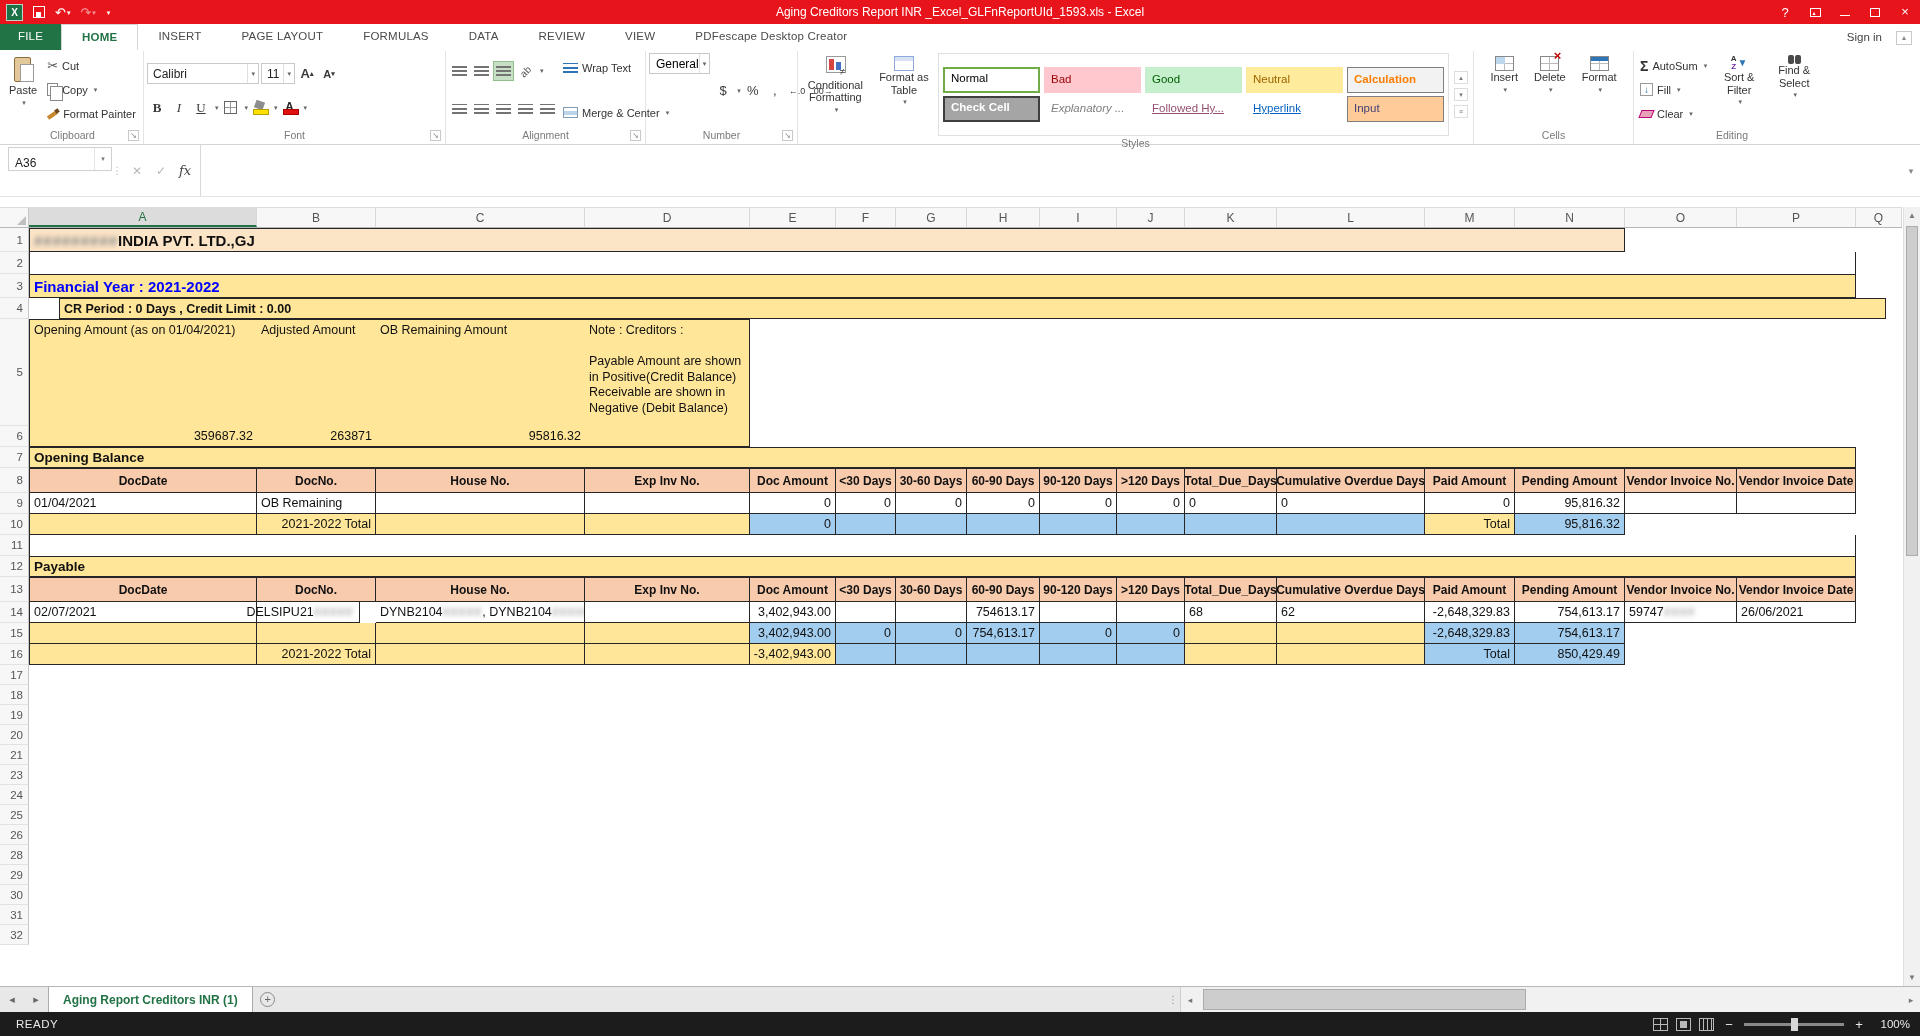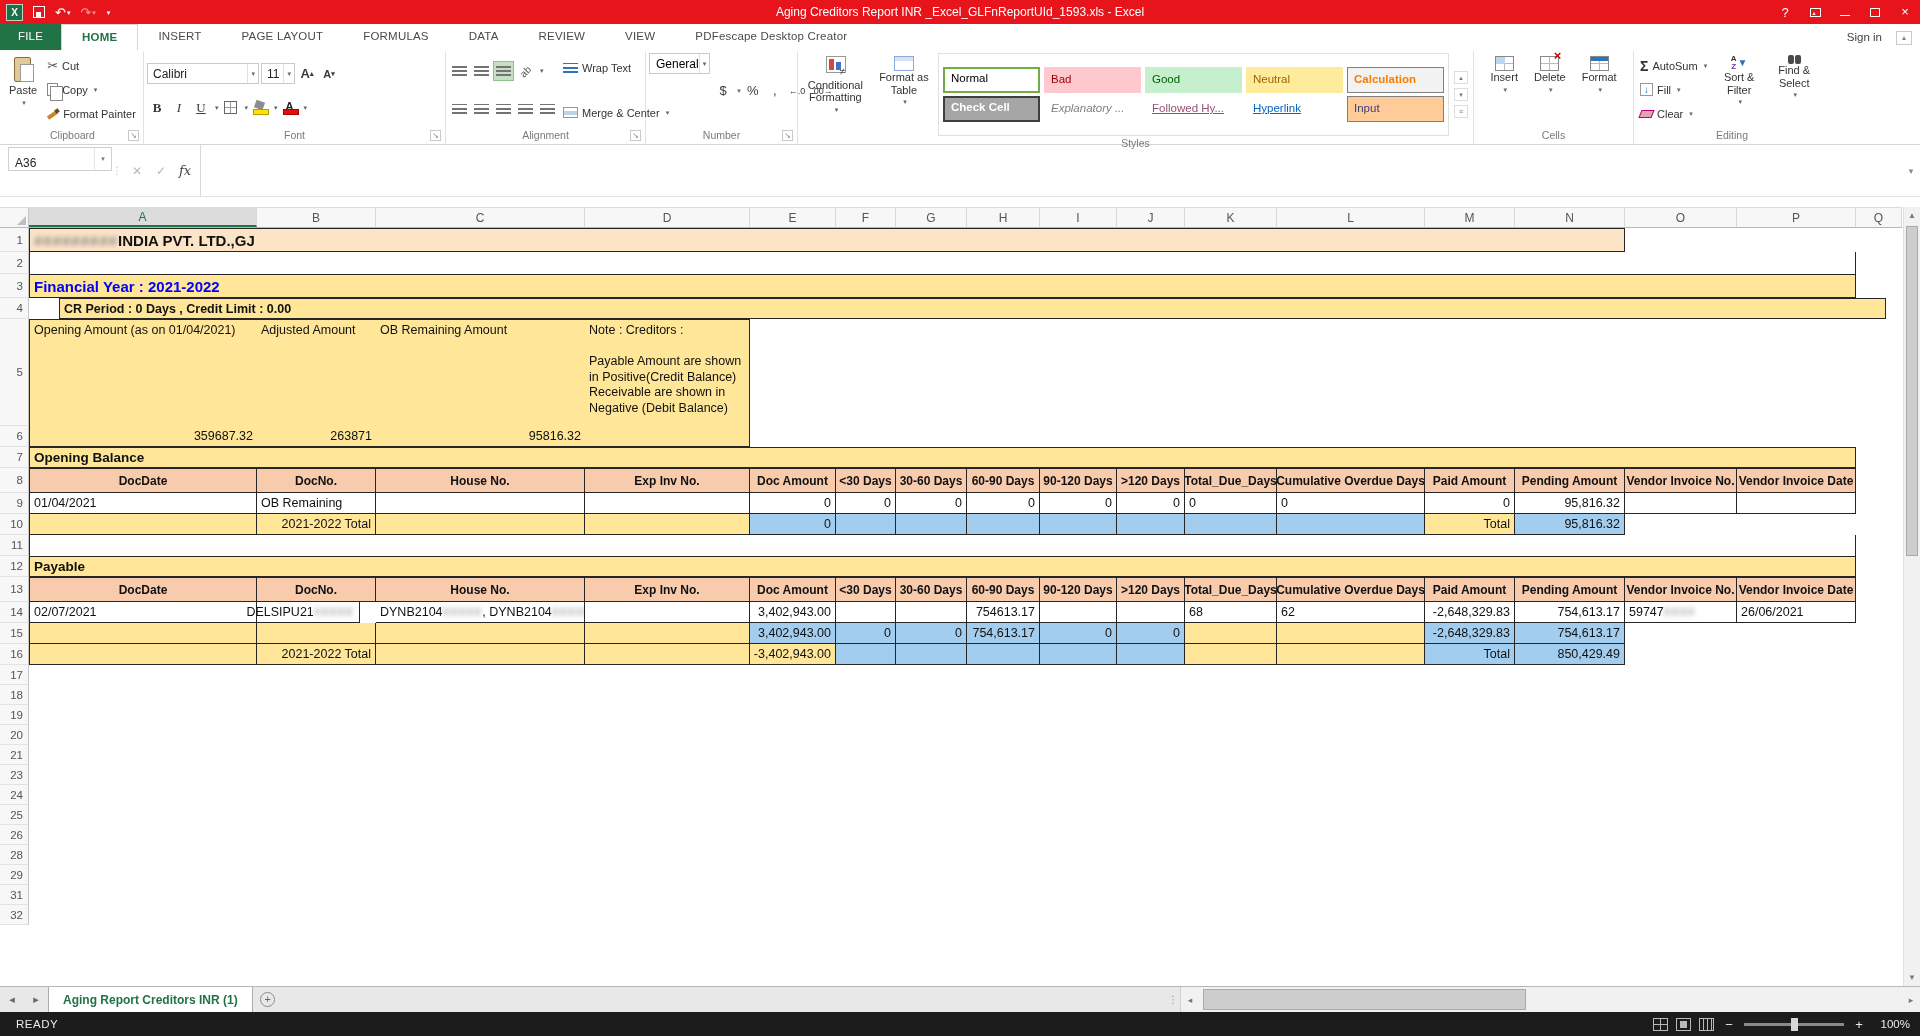--- a/index.html
+++ b/index.html
@@ -736,20 +736,23 @@
         <div class="gridrow" style="height: 20px; width: 1902px;">
           <div class="rowhdr">26</div>
         </div>
         <div class="gridrow" style="height: 20px; width: 1902px;">
           <div class="rowhdr">28</div>
         </div>
         <div class="gridrow" style="height: 20px; width: 1902px;">
           <div class="rowhdr">29</div>
         </div>
         <div class="gridrow" style="height: 20px; width: 1902px;">
+          <div class="rowhdr">30</div>
+        </div>
+        <div class="gridrow" style="height: 20px; width: 1902px;">
           <div class="rowhdr">31</div>
         </div>
         <div class="gridrow" style="height: 20px; width: 1902px;">
           <div class="rowhdr">32</div>
         </div>
       </div>
     <div class="vscroll">
       <div class="vsbtn">▲</div>
       <div class="vstrack">
           <div class="vsthumb"></div>

